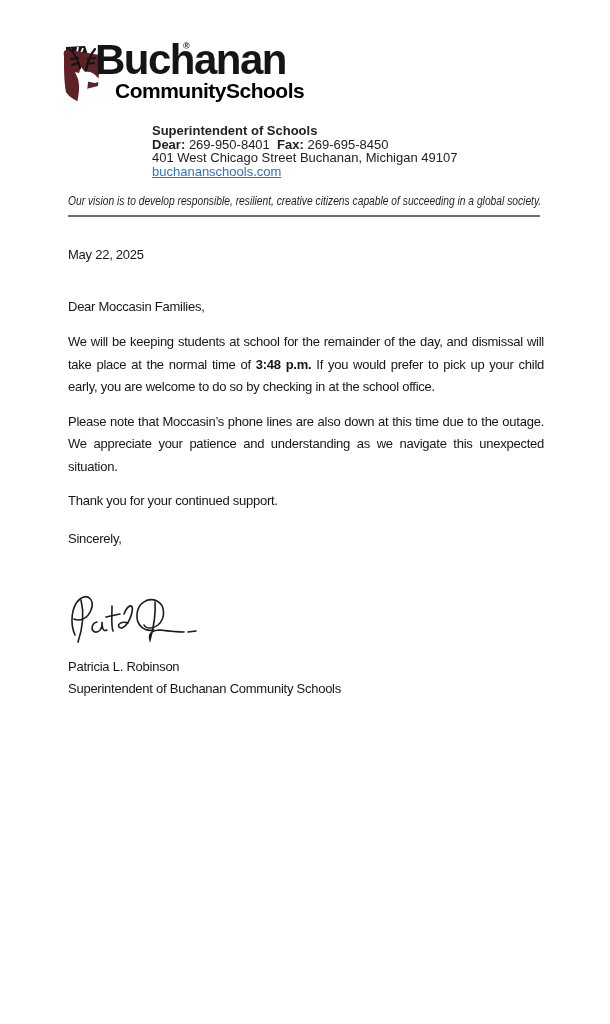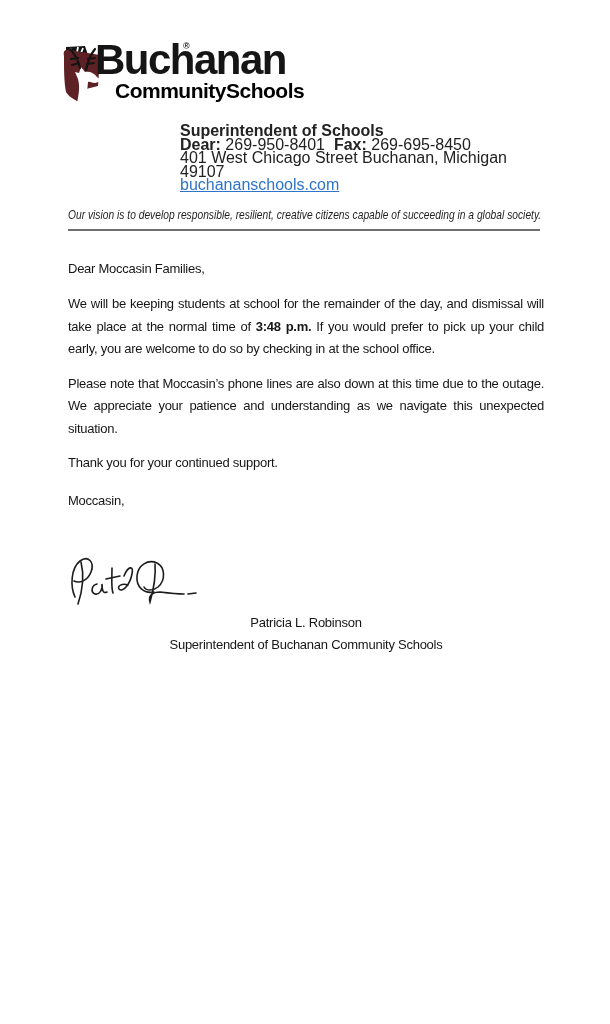--- a/index.html
+++ b/index.html
@@ -25,22 +25,22 @@
   }
   .reg-mark {
     position: absolute; left: 88px; top: 3px;
     font-size: 9px; font-weight: bold; letter-spacing: 0;
   }
   .wordmark-line2 {
     font-size: 21px; font-weight: bold; letter-spacing: -0.5px;
     line-height: 17px; margin-left: 20px; color: #000000;
   }
   .contact {
-    margin-left: 112px; margin-top: 13px;
-    font-size: 16px; line-height: 13.5px; color: #222;
+    margin-left: 84px; margin-top: 13px;
+    font-size: 13px; line-height: 13.5px; color: #222;
   }
   .contact b { font-weight: bold; }
   .contact-link { color: #2e74c9; text-decoration: underline; cursor: pointer; }
 
   
   .vision {
     margin-top: 15px;
     font-size: 13.5px; font-style: italic; color: #1f1f1f;
     white-space: nowrap;
     transform: scaleX(0.76); transform-origin: left center;
@@ -55,22 +55,22 @@
             line-height: 22.5px; color: #161616; width: 476px; }
   .date { margin-bottom: 29px; }
   .greeting { margin-bottom: 13px; }
   .para { text-align: justify; margin-bottom: 12px; }
   .para b { font-weight: bold; }
   .thanks { margin-bottom: 15px; }
   .closing { margin-bottom: 0; }
 
   
   .signature-block { margin-top: 40px; height: 60px; }
-  .name-block { font-size: 13px; letter-spacing: -0.25px;
-                line-height: 22px; color: #161616; text-align: center; }
+  .name-block { margin-top: 6px; font-size: 13px; letter-spacing: -0.25px;
+                line-height: 22px; color: #161616; }
 </style>
 </head>
 <body>
 
 <div class="page">
   <div class="content">
 
     <div class="logo-row">
       <span class="logo-icon">
         <svg width="50" height="60" viewBox="0 0 50 60" aria-hidden="true">
@@ -103,29 +103,30 @@
         <span>269-695-8450</span>
       </div>
       <div>401 West Chicago Street Buchanan, Michigan 49107</div>
       <div><span class="contact-link">buchananschools.com</span></div>
     </div>
 
     <div class="vision">Our vision is to develop responsible, resilient, creative citizens capable of succeeding in a global society.</div>
     <hr class="rule">
 
     <div class="letter">
+      <p class="date">May 22, 2025</p>
       <p class="greeting">Dear Moccasin Families,</p>
 
 
       <p class="para"><span>We will be keeping students at school for the remainder of the day, and dismissal will take place at the normal time of </span><b>3:48 p.m.</b><span> If you would prefer to pick up your child early, you are welcome to do so by checking in at the school office.</span></p>
 
       <p class="para">Please note that Moccasin’s phone lines are also down at this time due to the outage. We appreciate your patience and understanding as we navigate this unexpected situation.</p>
 
       <p class="thanks">Thank you for your continued support.</p>
-      <p class="closing">Moccasin,</p>
+      <p class="closing">Sincerely,</p>
 
       <div class="signature-block">
         <svg width="135" height="58" viewBox="0 0 135 58" aria-hidden="true">
           <g fill="none" stroke="#1c1c1c" stroke-width="1.6" stroke-linecap="round">
             <path d="M7,45 C2,34 3,16 12,9 C20,3 27,10 23,20 C20,28 12,32 6,29"></path>
             <path d="M13,10 C16,22 15,37 10,52"></path>
             <path d="M29,32 C24,33 22,40 27,42 C31,43 35,38 34,32 C34,38 35,42 39,40"></path>
             <path d="M44,16 C44,26 43,36 45,41"></path>
             <path d="M38,27 L52,24"></path>
             <path d="M56,24 C60,14 66,13 64,22 C62,32 55,41 51,37 C49,34 54,31 60,33"></path>

